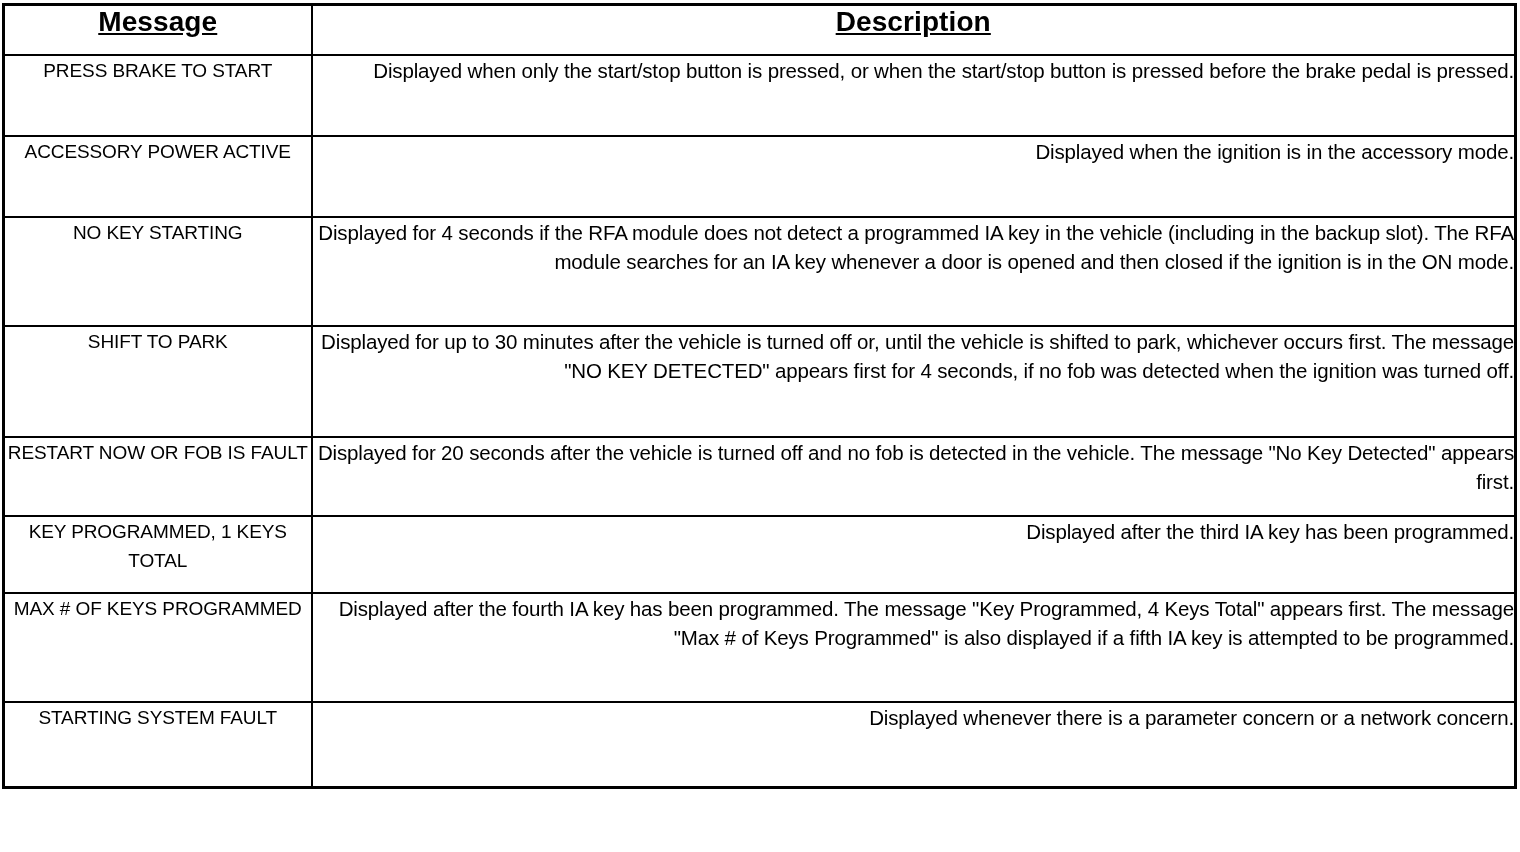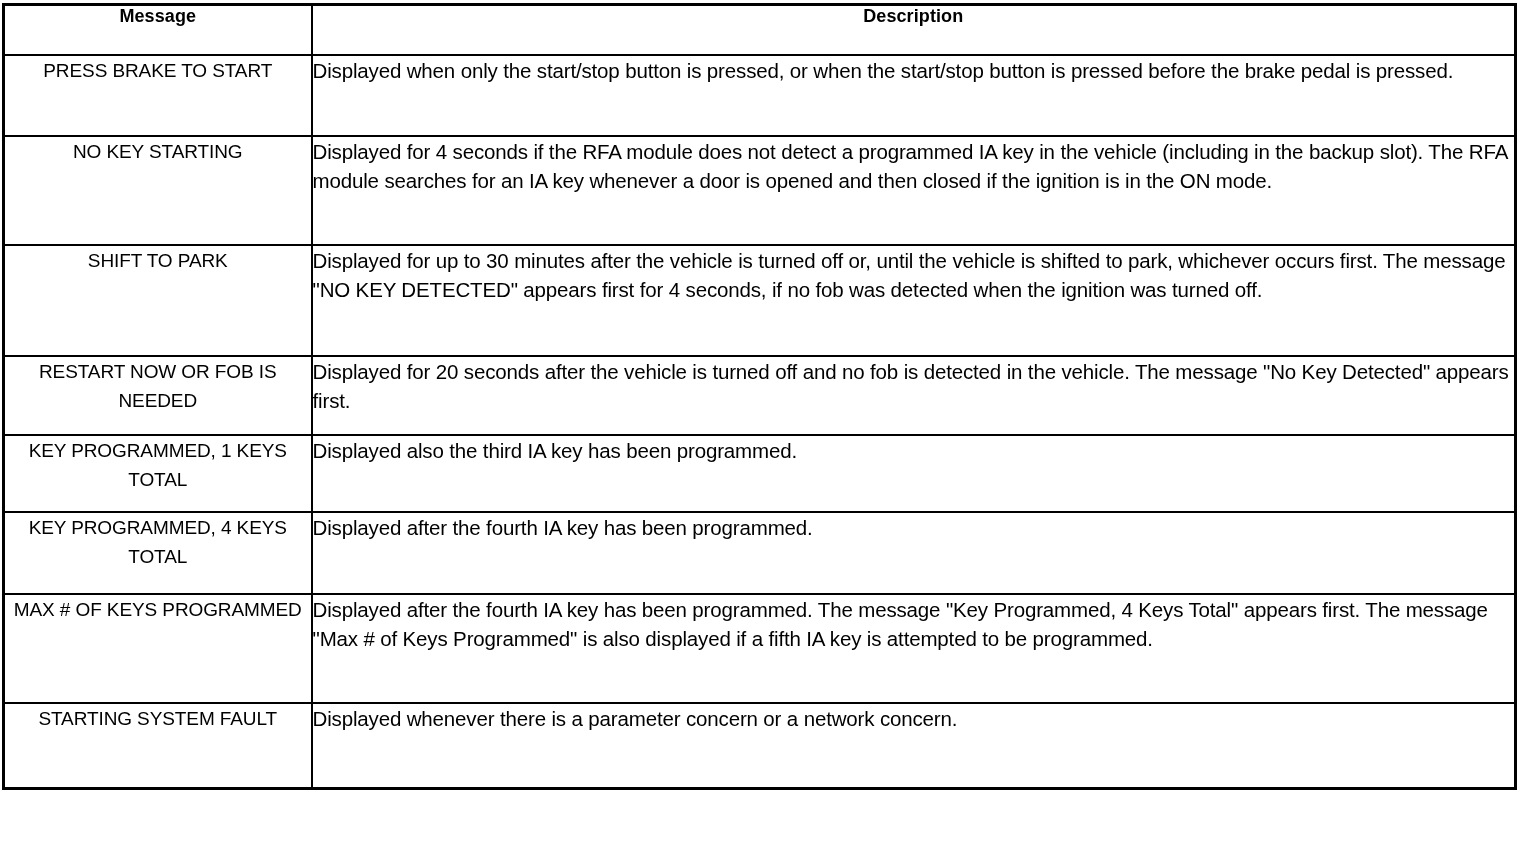--- a/index.html
+++ b/index.html
@@ -41,38 +41,39 @@
     vertical-align: top;
     background: #ffffff;
   }
 
   
   thead th {
     border-bottom: 3px solid #000000;
     text-align: center;
     vertical-align: middle;
     font-weight: bold;
-    font-size: 18px;
+    font-size: 28px;
     height: 48px;
     letter-spacing: 0.1px;
+    text-decoration: underline;
   }
   thead th.th-message { padding: 0 4px; }
   thead th.th-description { padding: 0 20px; }
 
   
   td.cell-message {
     text-align: center;
     font-size: 19px;
     line-height: 29px;
     padding: 11px 6px 8px 6px;
     letter-spacing: -0.1px;
   }
   
   td.cell-description {
-    text-align: left;
+    text-align: right;
     font-size: 20.5px;
     line-height: 29px;
     padding: 11px 14px 8px 11px;
     letter-spacing: -0.15px;
   }
 
   
   tr[data-row="0"] td { height: 79px; }
   tr[data-row="1"] td { height: 79px; }
   tr[data-row="2"] td { height: 107px; }
@@ -97,39 +98,39 @@
       <tr>
         <th class="th-message">Message</th>
         <th class="th-description">Description</th>
       </tr>
     </thead>
     <tbody>
       <tr data-row="0">
         <td class="cell-message">PRESS BRAKE TO START</td>
         <td class="cell-description">Displayed when only the start/stop button is pressed, or when the start/stop button is pressed before the brake pedal is pressed.</td>
       </tr>
+      <tr data-row="1">
+        <td class="cell-message">ACCESSORY POWER ACTIVE</td>
+        <td class="cell-description">Displayed when the ignition is in the accessory mode.</td>
+      </tr>
       <tr data-row="2">
         <td class="cell-message">NO KEY STARTING</td>
         <td class="cell-description">Displayed for 4 seconds if the RFA module does not detect a programmed IA key in the vehicle (including in the backup slot). The RFA module searches for an IA key whenever a door is opened and then closed if the ignition is in the ON mode.</td>
       </tr>
       <tr data-row="3">
         <td class="cell-message">SHIFT TO PARK</td>
         <td class="cell-description">Displayed for up to 30 minutes after the vehicle is turned off or, until the vehicle is shifted to park, whichever occurs first. The message "NO KEY DETECTED" appears first for 4 seconds, if no fob was detected when the ignition was turned off.</td>
       </tr>
       <tr data-row="4">
-        <td class="cell-message">RESTART NOW OR FOB IS NEEDED</td>
+        <td class="cell-message">RESTART NOW OR FOB IS FAULT</td>
         <td class="cell-description">Displayed for 20 seconds after the vehicle is turned off and no fob is detected in the vehicle. The message "No Key Detected" appears first.</td>
       </tr>
       <tr data-row="5">
         <td class="cell-message">KEY PROGRAMMED, 1 KEYS TOTAL</td>
-        <td class="cell-description">Displayed also the third IA key has been programmed.</td>
-      </tr>
-      <tr data-row="6">
-        <td class="cell-message">KEY PROGRAMMED, 4 KEYS TOTAL</td>
-        <td class="cell-description">Displayed after the fourth IA key has been programmed.</td>
+        <td class="cell-description">Displayed after the third IA key has been programmed.</td>
       </tr>
       <tr data-row="7">
         <td class="cell-message">MAX # OF KEYS PROGRAMMED</td>
         <td class="cell-description">Displayed after the fourth IA key has been programmed. The message "Key Programmed, 4 Keys Total" appears first. The message "Max # of Keys Programmed" is also displayed if a fifth IA key is attempted to be programmed.</td>
       </tr>
       <tr data-row="8">
         <td class="cell-message">STARTING SYSTEM FAULT</td>
         <td class="cell-description">Displayed whenever there is a parameter concern or a network concern.</td>
       </tr>
     </tbody>

